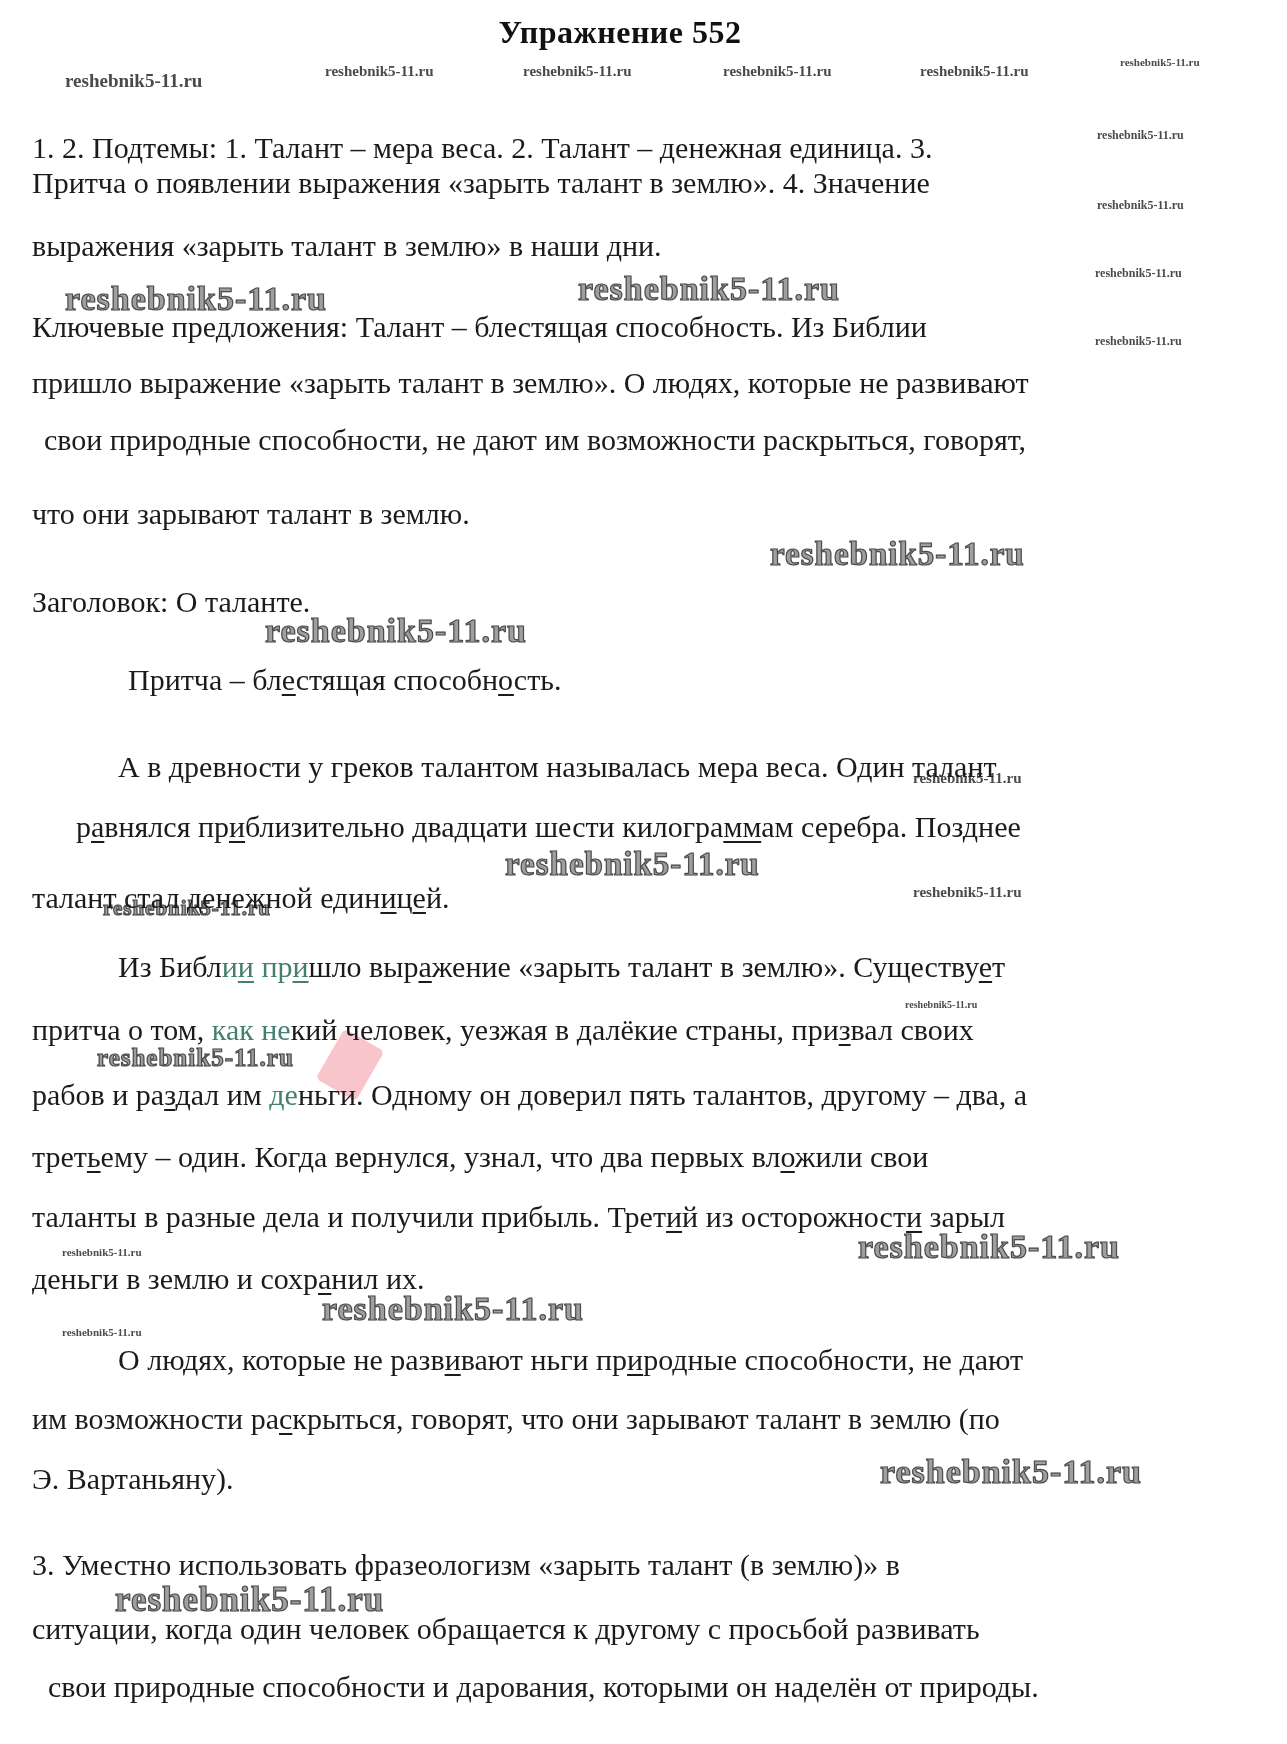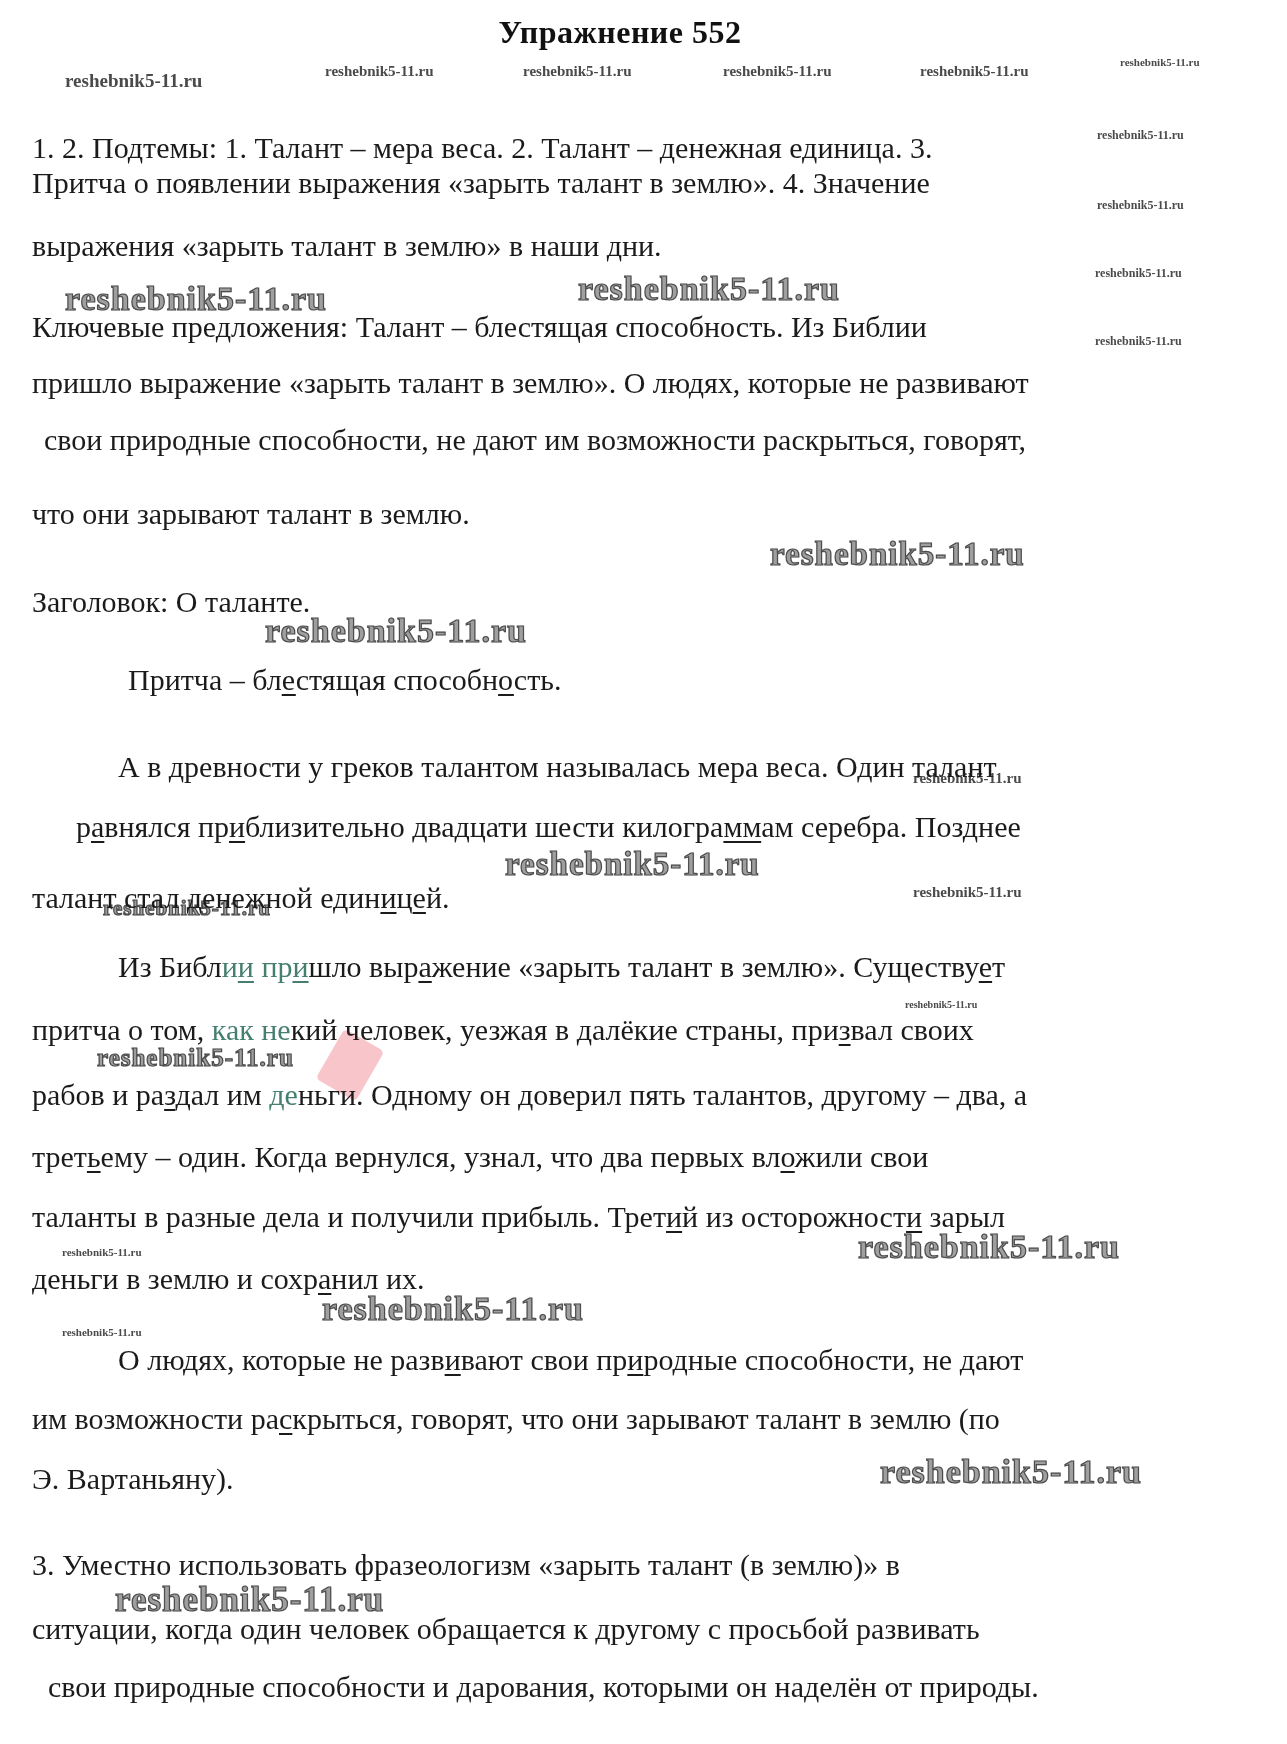--- a/index.html
+++ b/index.html
@@ -115,20 +115,20 @@
       <div class="text-line" style="left: 128px; top: 663px;"><span>Притча – бл</span><span class="u">е</span><span>стящая способн</span><span class="u">о</span><span>сть.</span></div>
       <div class="text-line" style="left: 118px; top: 750px;"><span>А в древности у греков талантом называлась мера веса. Один талант</span></div>
       <div class="text-line" style="left: 32px; top: 810px; margin-left: 44px;"><span>р</span><span class="u">а</span><span>внялся пр</span><span class="u">и</span><span>близительно двадцати шести килогра</span><span class="u">мм</span><span>ам серебра. Позднее</span></div>
       <div class="text-line" style="left: 32px; top: 873px; margin-top: 8px;"><span>талант стал денежной един</span><span class="u">и</span><span>ц</span><span class="u">е</span><span>й.</span></div>
       <div class="text-line" style="left: 118px; top: 950px;"><span>Из Библ</span><span class="g">и</span><span class="u g">и</span><span> </span><span class="g">пр</span><span class="u g">и</span><span>шло выр</span><span class="u">а</span><span>жение «зарыть талант в землю». Существу</span><span class="u">е</span><span>т</span></div>
       <div class="text-line" style="left: 32px; top: 1013px;"><span>притча о том, </span><span class="g">как не</span><span>кий человек, уезжая в далёкие страны, при</span><span class="u">з</span><span>вал своих</span></div>
       <div class="text-line" style="left: 32px; top: 1078px;"><span>рабов и ра</span><span class="u">з</span><span>дал им </span><span class="g">де</span><span>ньги. Одному он доверил пять талантов, другому – два, а</span></div>
       <div class="text-line" style="left: 32px; top: 1140px;"><span>трет</span><span class="u">ь</span><span>ему – один. Когда вернулся, узнал, что два первых вл</span><span class="u">о</span><span>жили свои</span></div>
       <div class="text-line" style="left: 32px; top: 1200px;"><span>таланты в разные дела и получили прибыль. Трет</span><span class="u">и</span><span>й из осторожност</span><span class="u">и</span><span> зарыл</span></div>
       <div class="text-line" style="left: 32px; top: 1262px;"><span>деньги в землю и сохр</span><span class="u">а</span><span>нил их.</span></div>
-      <div class="text-line" style="left: 118px; top: 1343px;"><span>О людях, которые не разв</span><span class="u">и</span><span>вают свои пр</span><span class="u">и</span><span>родные способности, не дают</span></div>
+      <div class="text-line" style="left: 118px; top: 1343px;"><span>О людях, которые не разв</span><span class="u">и</span><span>вают ньги пр</span><span class="u">и</span><span>родные способности, не дают</span></div>
       <div class="text-line" style="left: 32px; top: 1402px;"><span>им возможности ра</span><span class="u">с</span><span>крыться, говорят, что они зарывают талант в землю (по</span></div>
       <div class="text-line" style="left: 32px; top: 1462px;"><span>Э. Вартаньяну).</span></div>
       <div class="text-line" style="left: 32px; top: 1548px;"><span>3. Уместно использовать фразеологизм «зарыть талант (в землю)» в</span></div>
       <div class="text-line" style="left: 32px; top: 1612px;"><span>ситуации, когда один человек обращается к другому с просьбой развивать</span></div>
       <div class="text-line" style="left: 48px; top: 1670px;"><span>свои природные способности и дарования, которыми он наделён от природы.</span></div>
     </div>
 </div>
 
 </body></html>

